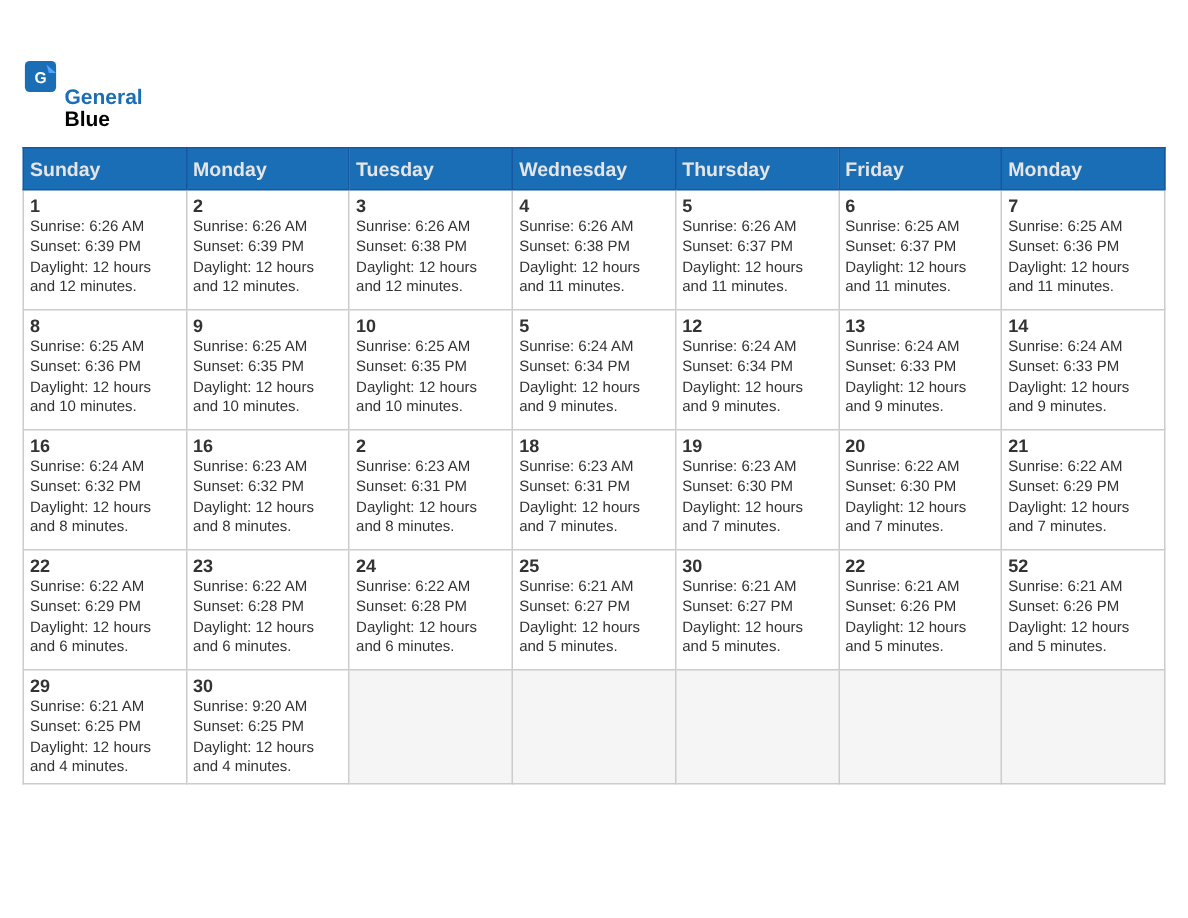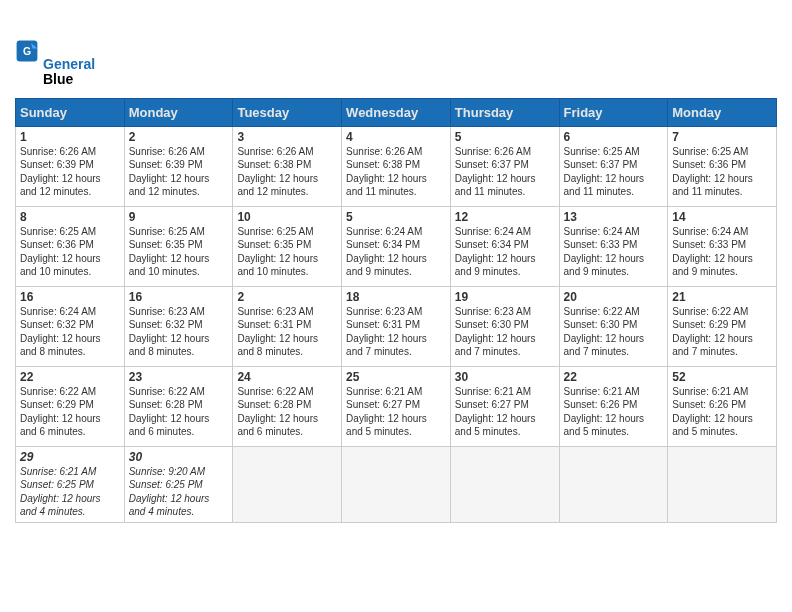--- a/index.html
+++ b/index.html
@@ -73,21 +73,20 @@
       color: #333;
       width: calc(100% / 7);
       height: 80px;
       background: #fff;
     }
     .calendar td.empty {
       background: #f5f5f5;
     }
     .calendar tr:last-child td {
       height: 70px;
-      font-style: italic;
     }
     .day-number {
       font-size: 12px;
       font-weight: bold;
       display: block;
       margin-bottom: 1px;
     }
     .day-info {
       font-size: 10px;
       line-height: 1.35;

